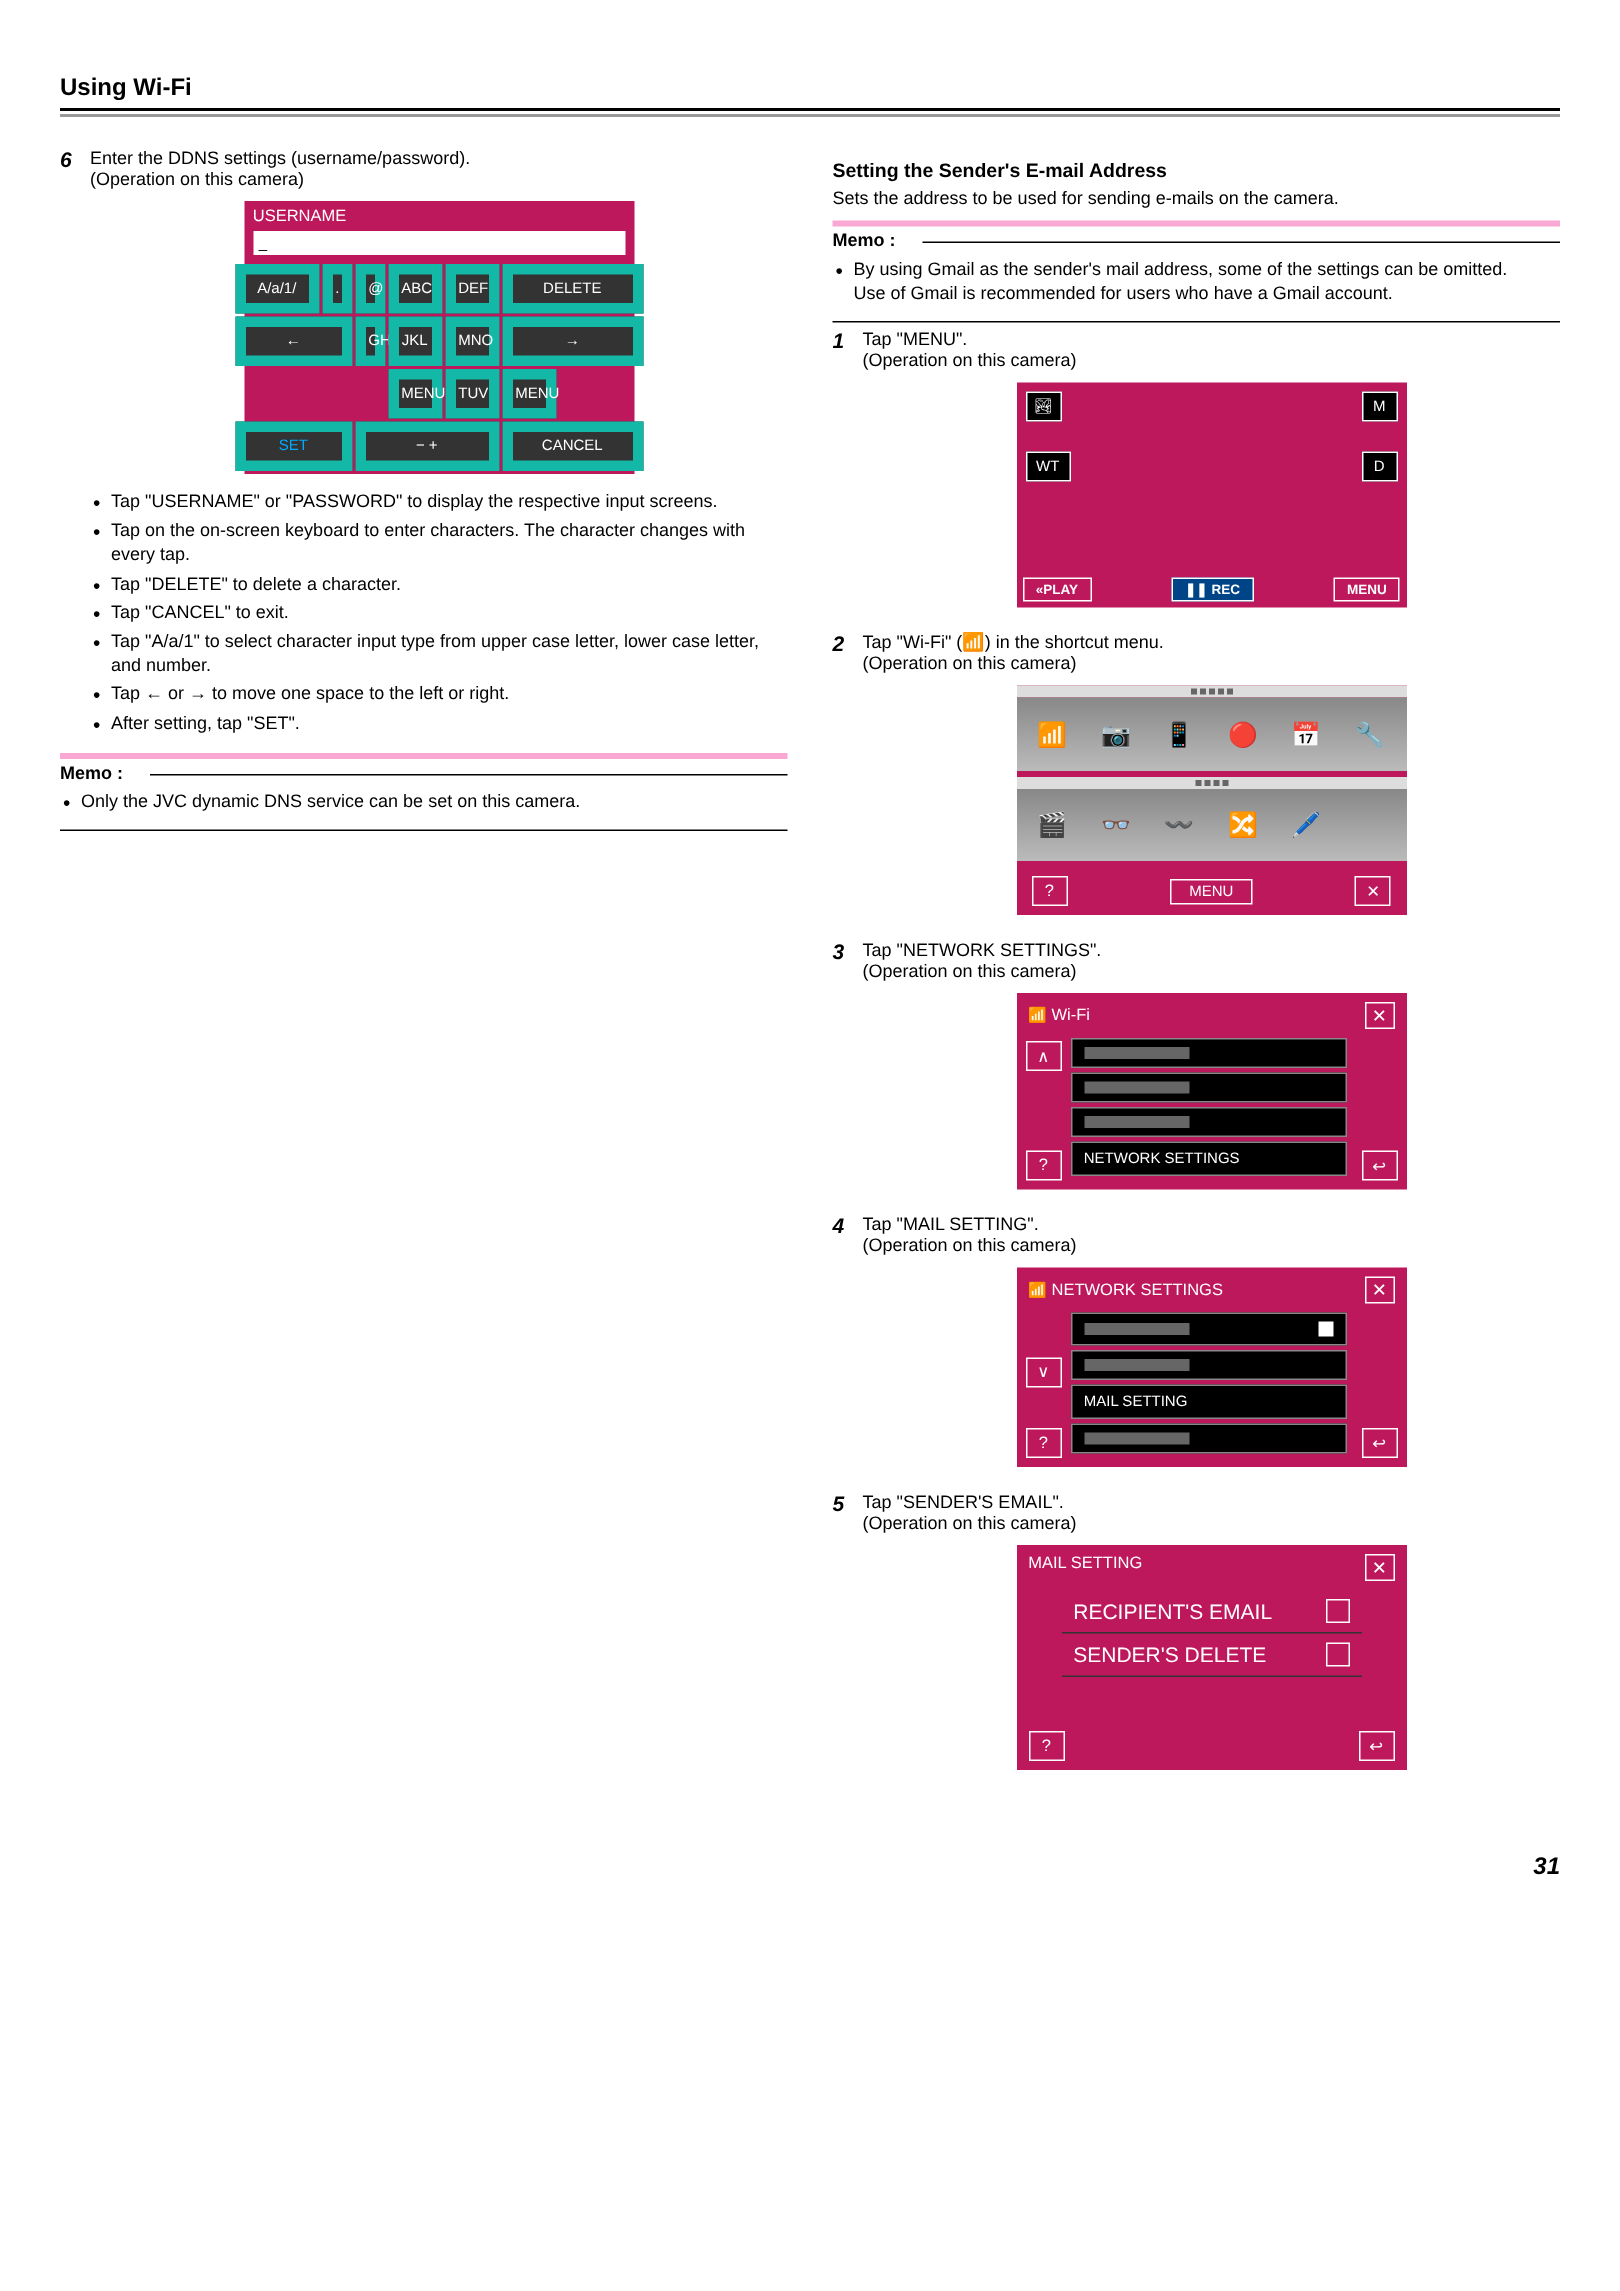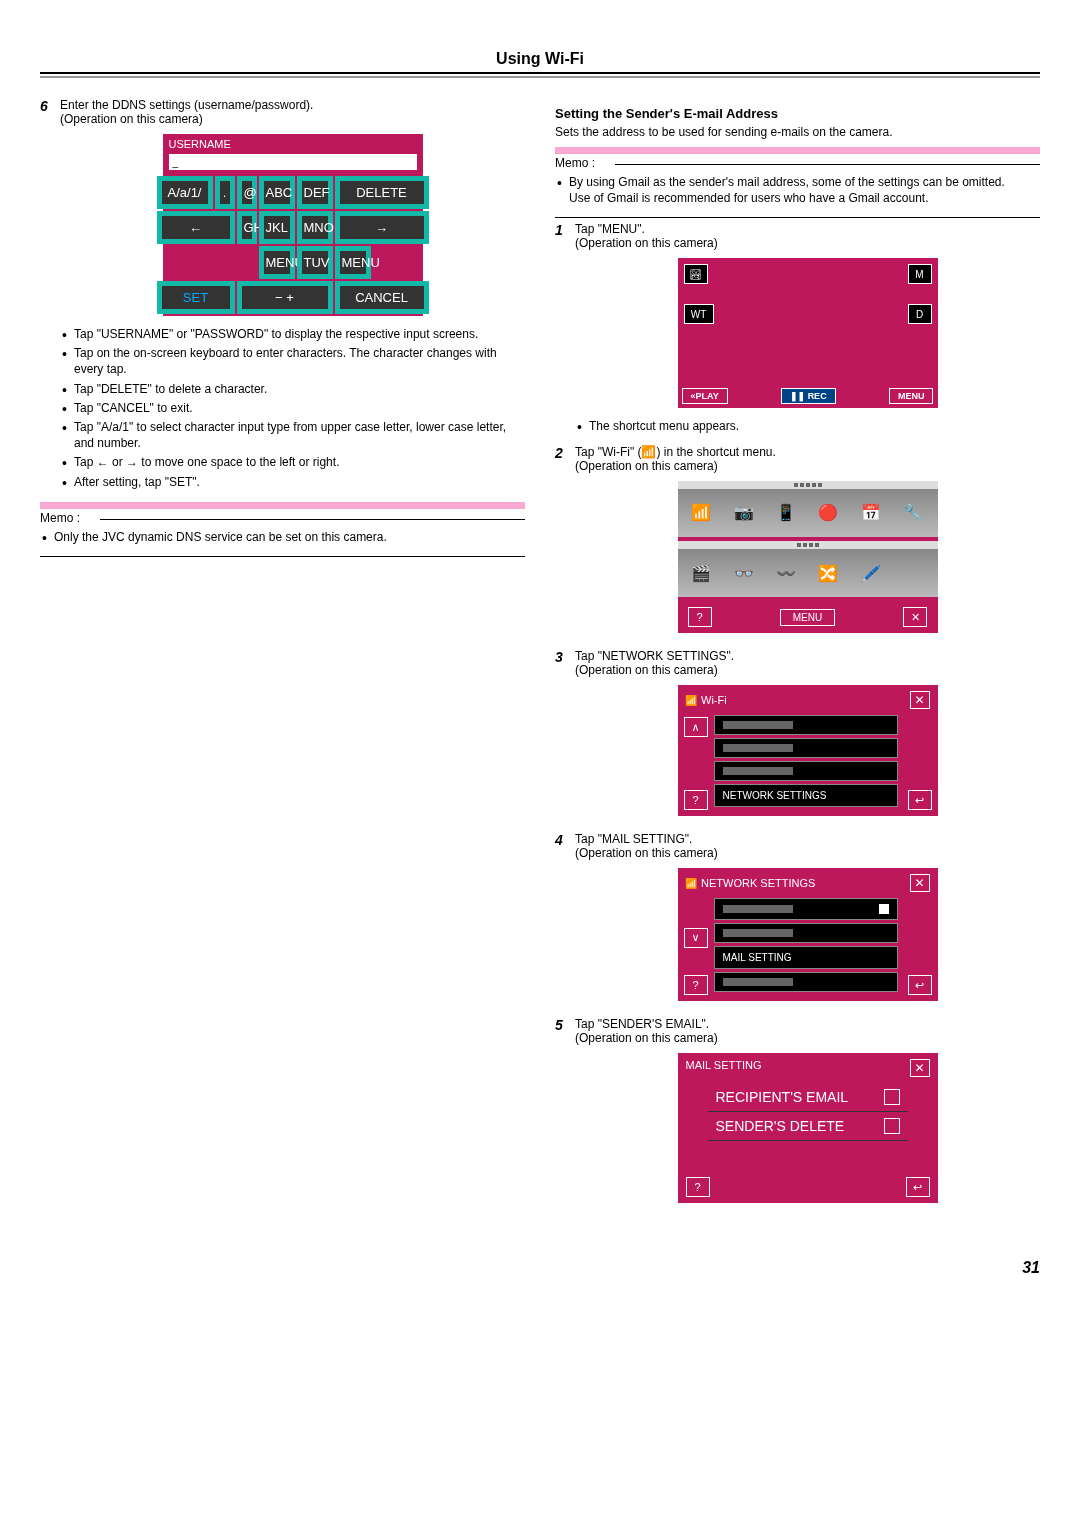--- a/index.html
+++ b/index.html
@@ -4,21 +4,21 @@
 <style>
   body {
     font-family: Arial, Helvetica, sans-serif;
     font-size: 12px;
     margin: 0;
     padding: 50px 40px 40px 40px;
     width: 1000px;
     color: #000;
   }
   .page-header {
-    text-align: center;
+    text-align: left;
     font-weight: bold;
     font-size: 16px;
     border-bottom: 2px solid #000;
     padding-bottom: 4px;
     margin-bottom: 2px;
   }
   .header-underline {
     height: 2px;
     background: #999;
     margin-bottom: 20px;
@@ -43,22 +43,22 @@
   }
   .step-body {
     flex: 1;
   }
   .section-title {
     font-weight: bold;
     font-size: 13px;
     margin: 8px 0 4px 0;
   }
   .memo-title {
-    font-weight: normal;
-    border-top: 7px solid #f9a8d4;
+    font-weight: bold;
+    border-top: 4px solid #f9a8d4;
     padding-top: 2px;
     margin-top: 8px;
     position: relative;
   }
   .memo-title::after {
     content: "";
     position: absolute;
     left: 60px;
     right: 0;
     top: 10px;
@@ -109,24 +109,24 @@
   }
   .kb-grid {
     display: grid;
     grid-template-columns: 56px 20px 20px 36px 36px 36px 56px;
     gap: 2px;
     padding: 2px 2px;
     justify-content: center;
   }
   .kb-btn {
     background: #333;
-    border: 5px solid #14b8a6;
+    border: 7px solid #14b8a6;
     text-align: center;
     padding: 4px 2px;
-    font-size: 13px;
+    font-size: 10px;
     color: #fff;
   }
   
   .cam-screen {
     position: relative;
     height: 150px;
   }
   .cam-icon {
     position: absolute;
     border: 1px solid #fff;
@@ -373,23 +373,20 @@
           <div class="cam-icon" style="top:6px;left:6px">🏞</div>
           <div class="cam-icon" style="top:6px;right:6px">M</div>
           <div class="cam-icon" style="top:46px;left:6px;width:28px">WT</div>
           <div class="cam-icon" style="top:46px;right:6px">D</div>
           <div class="cam-bottom">
             <div class="cb">«PLAY</div>
             <div class="cb" style="background:#048">❚❚ <span>REC</span></div>
             <div class="cb">MENU</div>
           </div>
         </div>
-        <ul class="bullets">
-            <li>The shortcut menu appears.</li>
-          </ul>
       </div>
     </div>
 
     <div class="step-row">
       <div class="step-num">2</div>
       <div class="step-body">
         <div>Tap "Wi-Fi" (📶) in the shortcut menu.</div>
         <div>(Operation on this camera)</div>
         <div class="screen">
           <div class="shortcut-dots">

